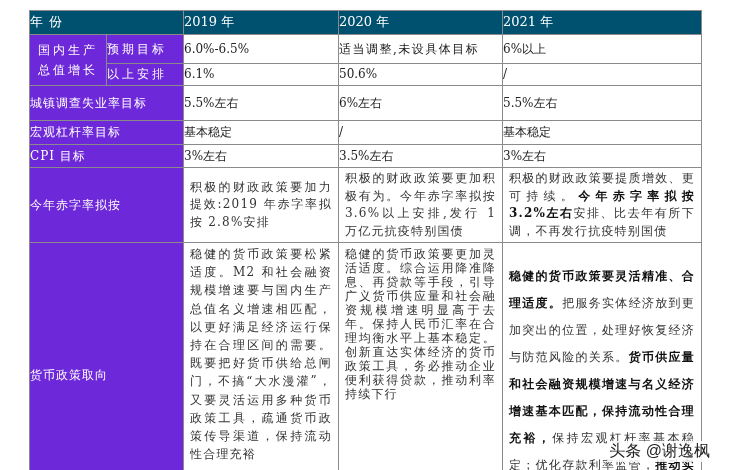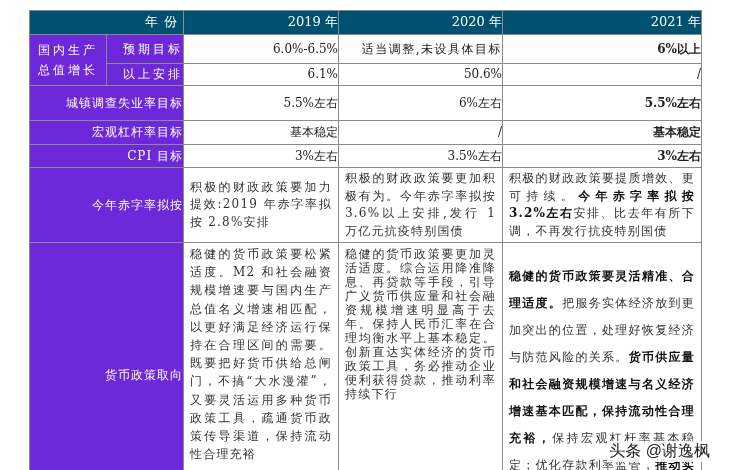--- a/index.html
+++ b/index.html
@@ -1,21 +1,21 @@
 <!DOCTYPE html>
 <html><head>
 <meta charset="utf-8">
 <style>
   html,body{margin:0;padding:0;background:#fff;}
   body{width:730px;height:470px;position:relative;overflow:hidden;font-family:"DejaVu Serif","Liberation Serif",serif;}
   table{position:absolute;left:29px;top:10px;border-collapse:collapse;table-layout:fixed;width:672px;}
-  td{border:1px solid #8a8a8a;padding:0;font-size:12px;color:#222;text-align:right;vertical-align:middle;line-height:1.25;}
+  td{border:1px solid #8a8a8a;padding:0;font-size:12px;color:#222;text-align:left;vertical-align:middle;line-height:1.25;}
   td.h{background:#6d28d9;color:#fff;border-color:#8a8a8a;letter-spacing:1px;}
   tr.head td{background:#00506f;color:#fff;font-size:13px;height:23px;}
-  .b{font-weight:bold;}
+  .b{font-weight:normal;}
   .para{text-align:justify;padding:2px 6px;font-size:12px;line-height:17.5px;letter-spacing:1.2px;color:#333;}
   .para b{color:#111;}
   .wm{position:absolute;right:18px;bottom:8px;font-family:Liberation Sans, sans-serif;font-size:16px;color:#222;background:rgba(255,255,255,0.85);padding:0 2px;}
 </style>
 </head>
 <body>
 
 <table>
   <colgroup>
       <col style="width:77px">

